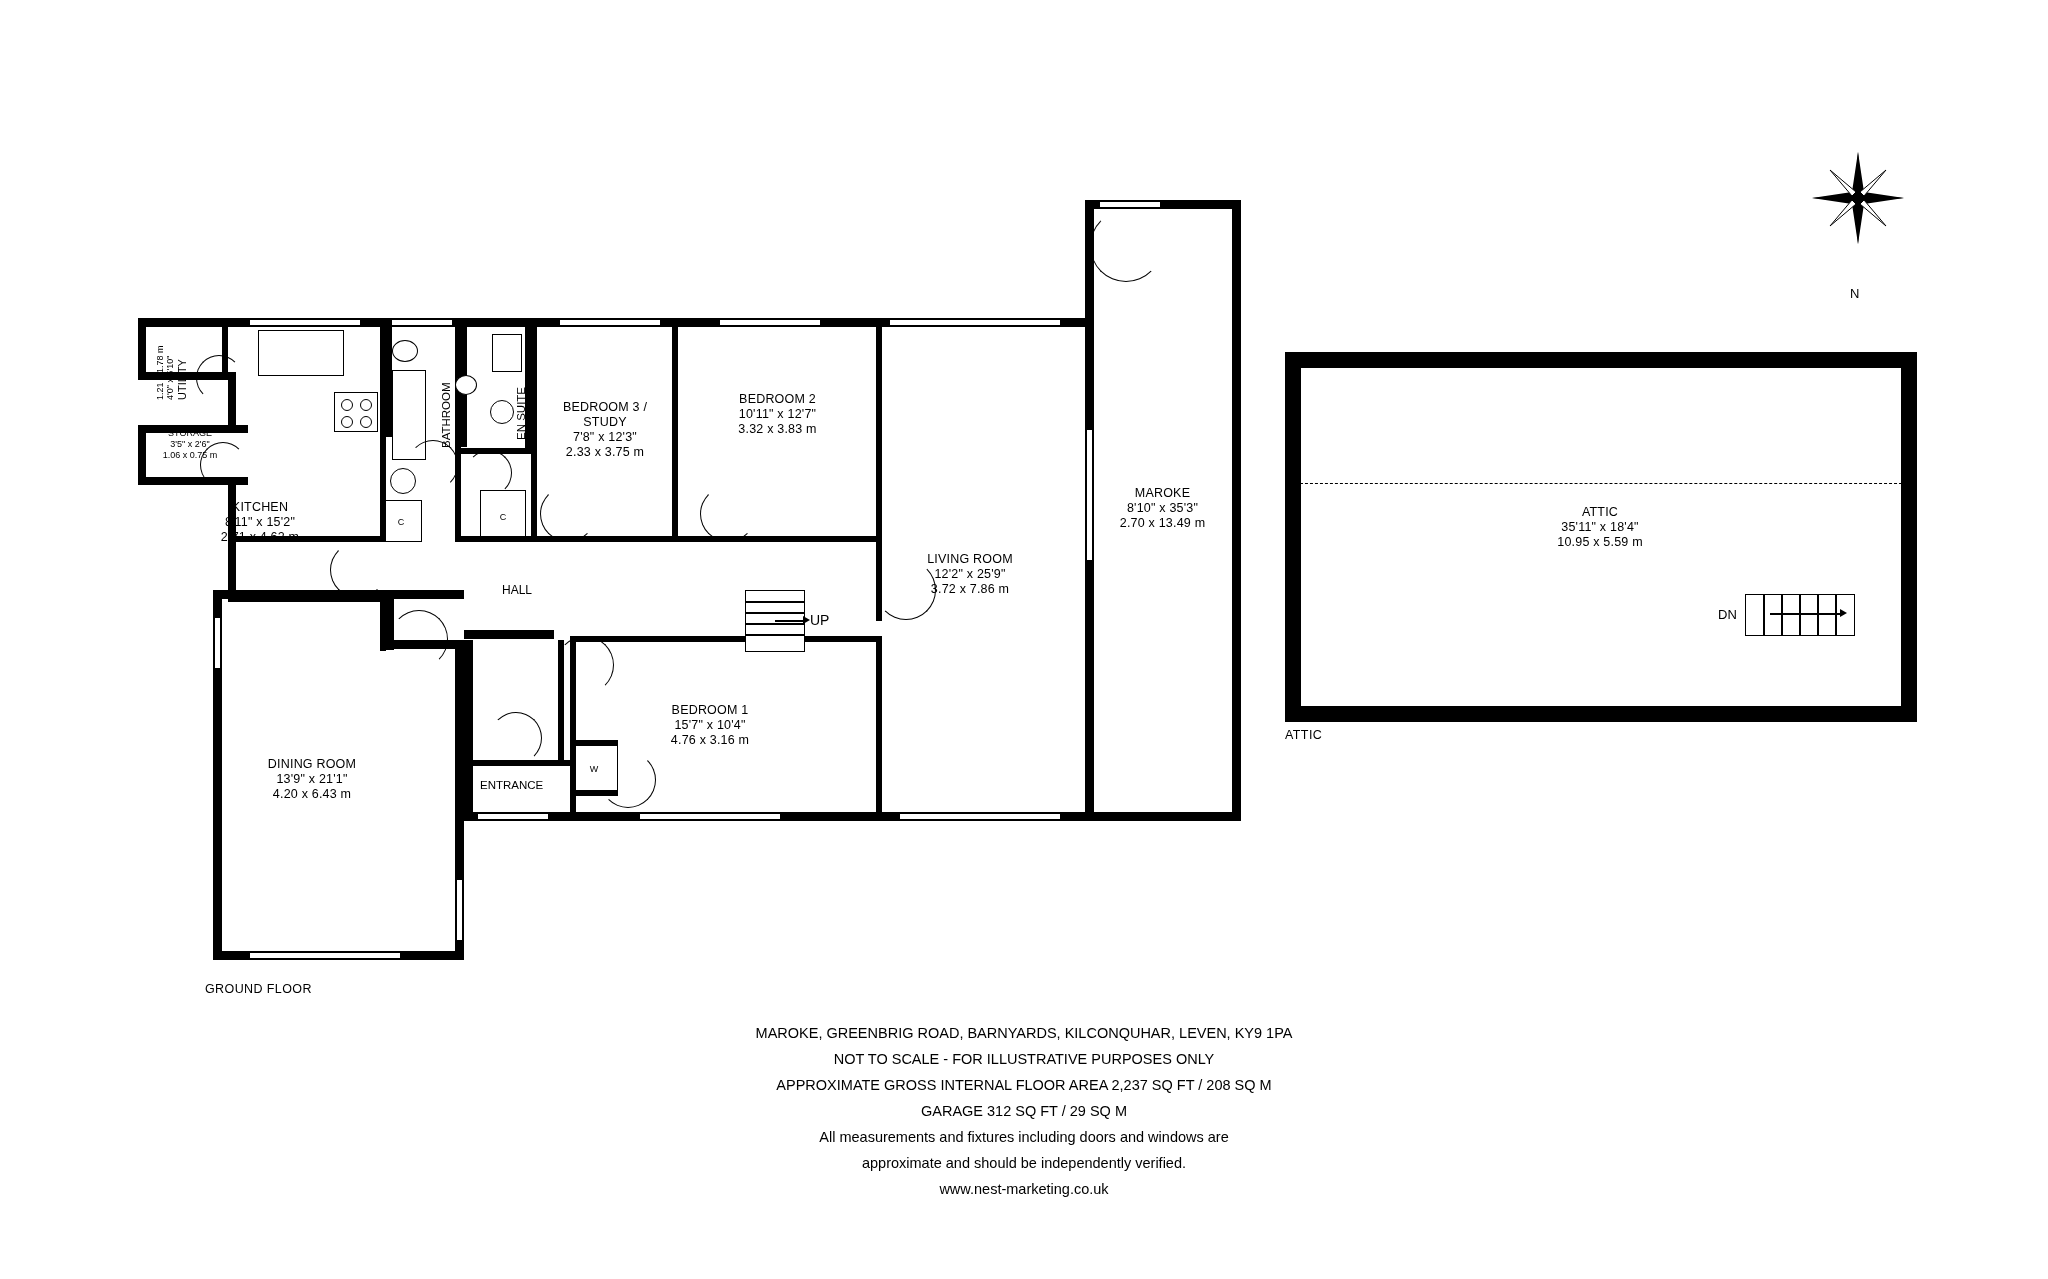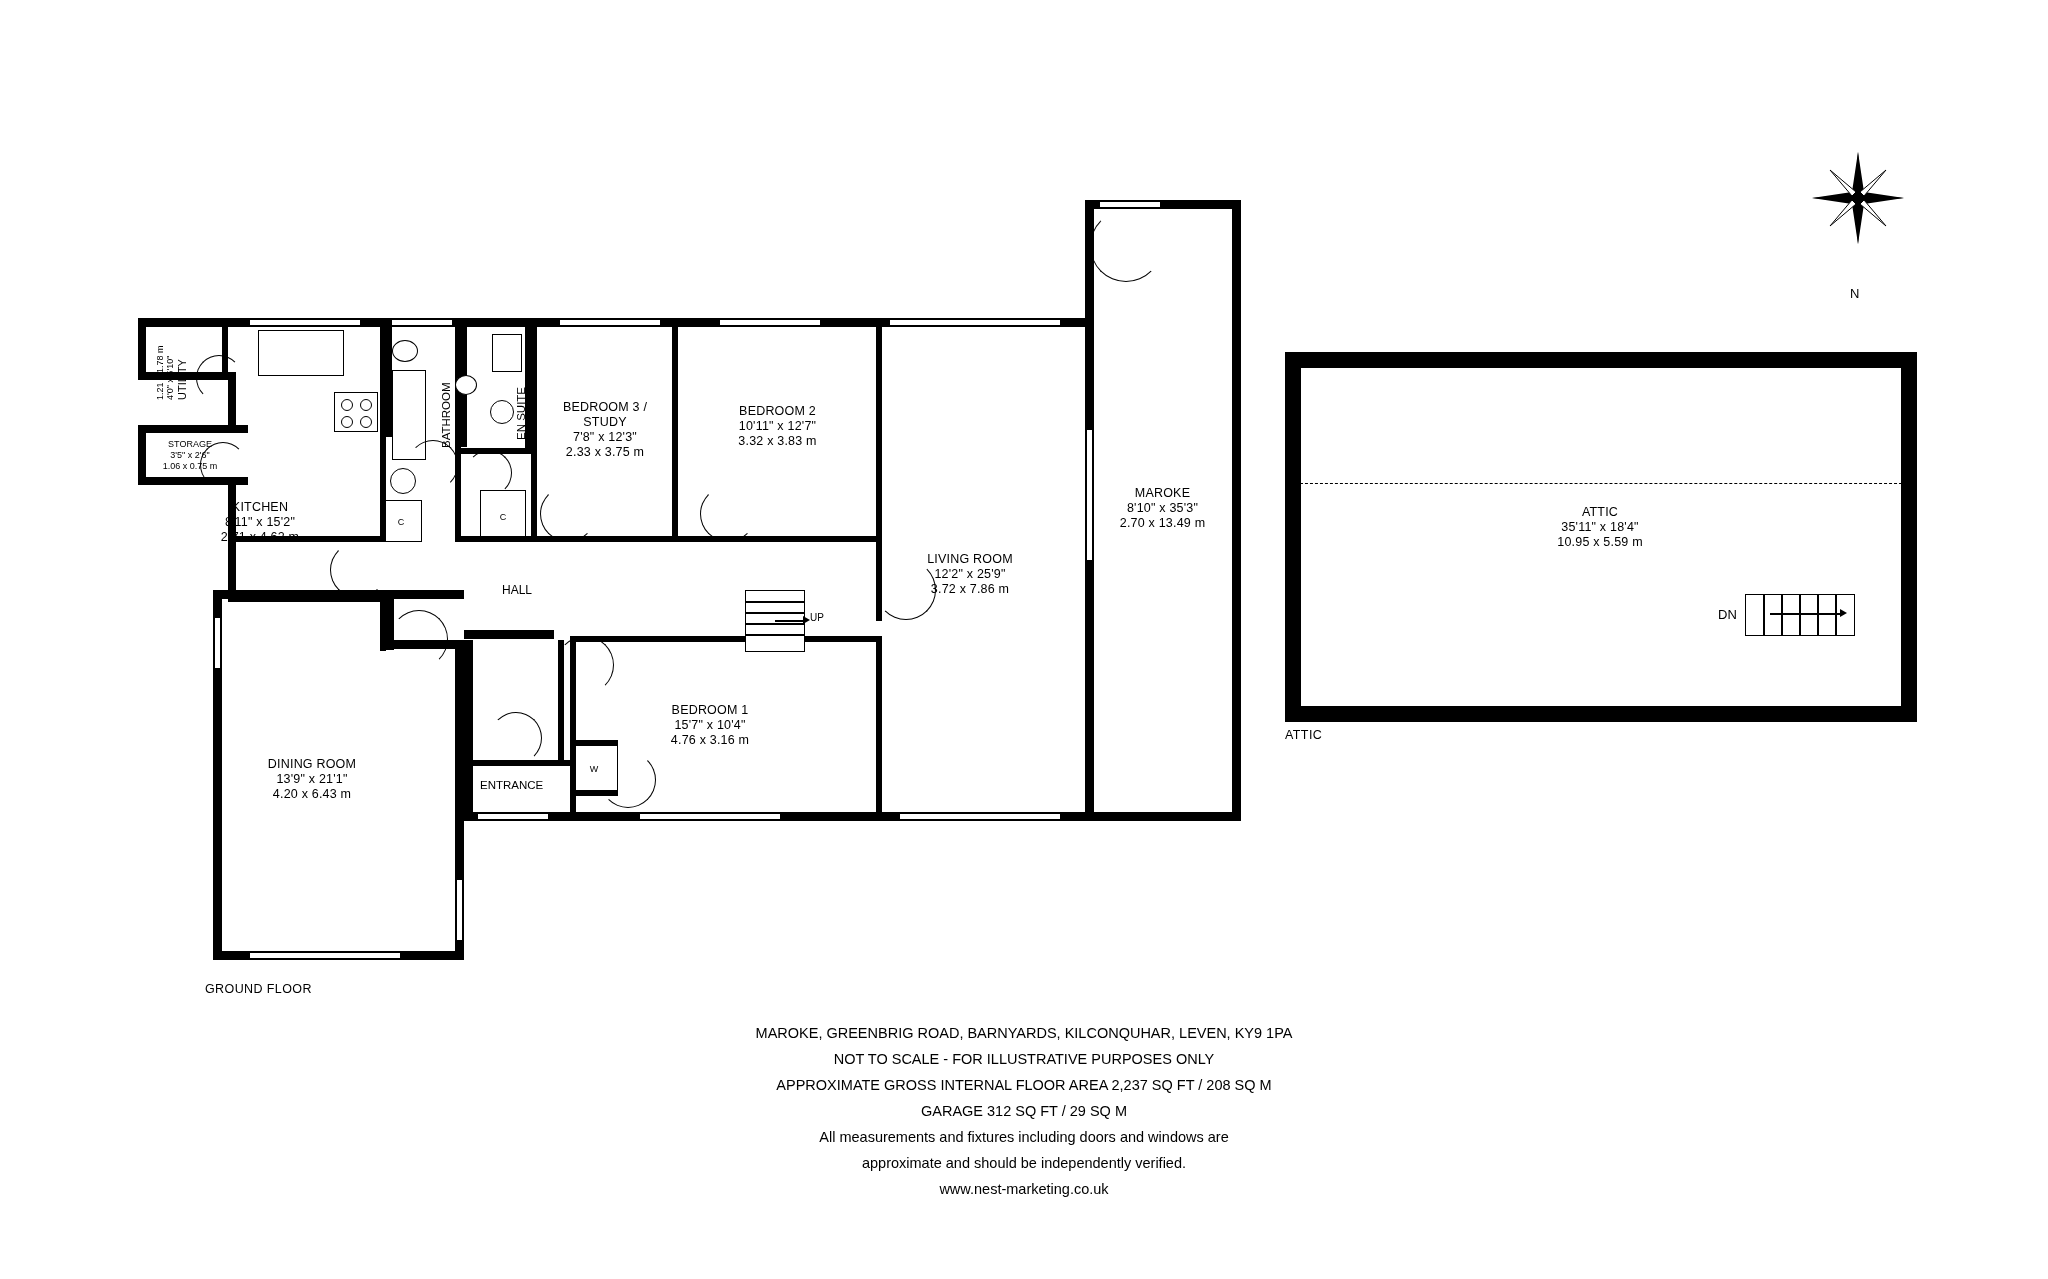--- a/index.html
+++ b/index.html
@@ -62,21 +62,21 @@
   .vert-label {
     position: absolute;
     font-size: 11px;
     color: #000;
     white-space: nowrap;
     transform-origin: 0 0;
     transform: rotate(-90deg);
   }
   .tiny {
     position: absolute;
-    font-size: 10px;
+    font-size: 14px;
     color: #000;
     white-space: nowrap;
   }
   .floor-title {
     position: absolute;
     font-size: 12.5px;
     letter-spacing: 0.4px;
     color: #000;
     white-space: nowrap;
   }
@@ -280,21 +280,21 @@
   <div class="vert-label" style="left:176px;top:400px;">
     <span>UTILITY</span>
   </div>
   <div class="vert-label" style="left:165px;top:400px;font-size:9px;">
     <span>4'0" x 5'10"</span>
   </div>
   <div class="vert-label" style="left:155px;top:400px;font-size:9px;">
     <span>1.21 x 1.78 m</span>
   </div>
 
-  <div class="small-label" style="left:140px;top:439px;width:100px;">
+  <div class="small-label" style="left:140px;top:428px;width:100px;">
     <span>STORAGE</span><br>
     <span>3'5" x 2'6"</span><br>
     <span>1.06 x 0.75 m</span>
   </div>
 
   <div class="room-label" style="left:190px;top:500px;width:140px;">
     <span class="nm">KITCHEN</span><br>
     <span>8'11" x 15'2"</span><br>
     <span>2.71 x 4.62 m</span>
   </div>
@@ -307,21 +307,21 @@
     <span>EN SUITE</span>
   </div>
 
   <div class="room-label" style="left:535px;top:400px;width:140px;">
     <span class="nm">BEDROOM 3 /</span><br>
     <span class="nm">STUDY</span><br>
     <span>7'8" x 12'3"</span><br>
     <span>2.33 x 3.75 m</span>
   </div>
 
-  <div class="room-label" style="left:705px;top:404px;width:145px;">
+  <div class="room-label" style="left:705px;top:392px;width:145px;">
     <span class="nm">BEDROOM 2</span><br>
     <span>10'11" x 12'7"</span><br>
     <span>3.32 x 3.83 m</span>
   </div>
 
   <div class="room-label" style="left:870px;top:552px;width:200px;">
     <span class="nm">LIVING ROOM</span><br>
     <span>12'2" x 25'9"</span><br>
     <span>3.72 x 7.86 m</span>
   </div>

